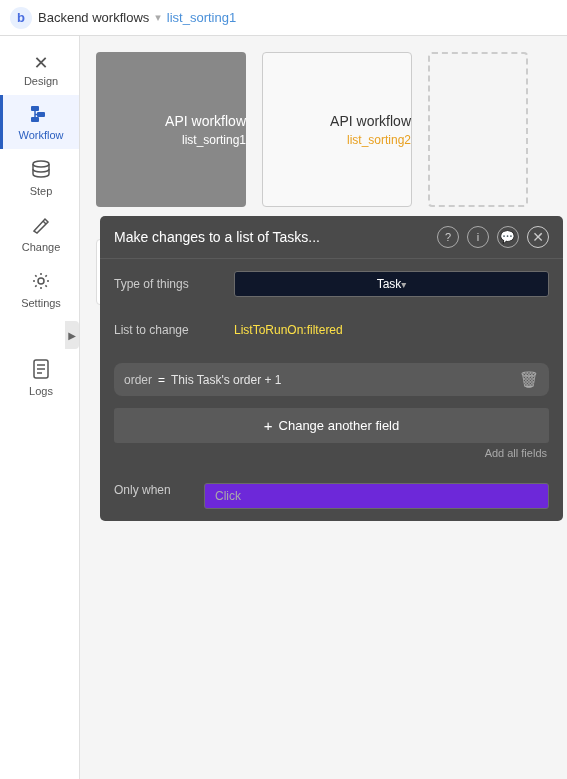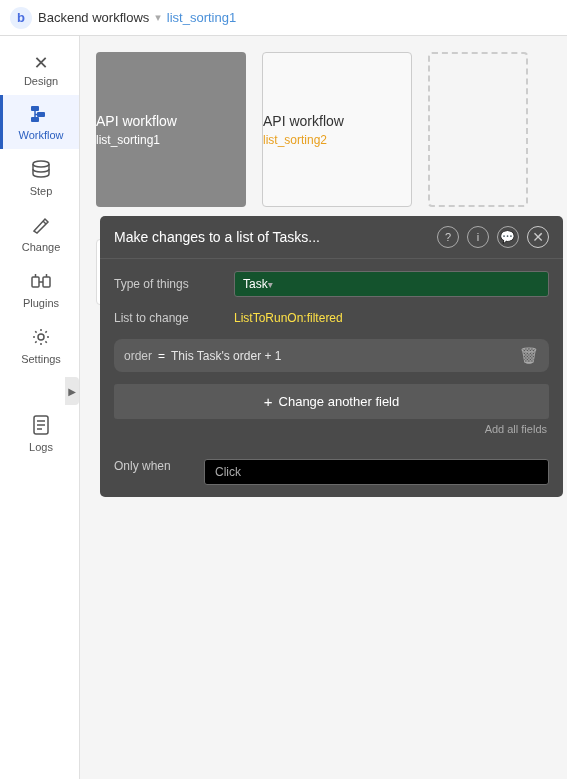--- a/index.html
+++ b/index.html
@@ -121,21 +121,21 @@
       display: flex;
       gap: 16px;
       align-items: flex-start;
     }
     .workflow-card {
       width: 150px;
       height: 155px;
       border-radius: 4px;
       display: flex;
       flex-direction: column;
-      align-items: flex-start;
+      align-items: flex-end;
       justify-content: center;
       font-size: 14px;
       font-weight: 500;
       cursor: pointer;
       position: relative;
     }
     .workflow-card.active {
       background: #888;
       color: #fff;
     }
@@ -250,40 +250,40 @@
       font-size: 14px;
     }
 
     
     .modal-body {
       padding: 12px 14px;
     }
     .field-row {
       display: flex;
       align-items: center;
-      margin-bottom: 14px;
+      margin-bottom: 26px;
       gap: 10px;
     }
     .field-label {
       font-size: 12px;
       color: #ccc;
       width: 110px;
       flex-shrink: 0;
     }
     .field-select {
       flex: 1;
-      background: #14532d;
+      background: #0f172a;
       border: 1px solid #6a6a6a;
       border-radius: 3px;
       padding: 5px 8px;
       color: #fff;
       font-size: 12px;
       display: flex;
       align-items: center;
-      justify-content: flex-start;
+      justify-content: center;
       cursor: pointer;
     }
     .field-select-arrow { color: #aaa; font-size: 10px; }
     .field-value-link {
       color: #fde047;
       font-size: 12px;
       cursor: pointer;
     }
 
     
@@ -350,21 +350,21 @@
       gap: 10px;
       padding-top: 4px;
     }
     .only-when-label {
       color: #ccc;
       font-size: 12px;
       width: 80px;
       flex-shrink: 0;
     }
     .only-when-value {
-      background: #000000;
+      background: #6d28d9;
       border: 1px solid #6a6a6a;
       border-radius: 3px;
       padding: 5px 10px;
       color: #aaa;
       font-size: 12px;
       flex: 1;
       cursor: pointer;
     }
 
     .scroll-indicator {
@@ -428,32 +428,20 @@
       <span class="sidebar-icon">
         <svg width="20" height="20" viewBox="0 0 20 20">
           <path d="M3 16 L14 4 L17 7 L6 18 Z" fill="none" stroke="#555" stroke-width="1.5"></path>
           <line x1="12" y1="6" x2="15" y2="9" stroke="#555" stroke-width="1.5"></line>
         </svg>
       </span>
       <span>Change</span>
     </div>
     <div class="sidebar-item">
       <span class="sidebar-icon">
-        <svg width="22" height="20" viewBox="0 0 22 20">
-          <rect x="2" y="6" width="7" height="10" rx="1" fill="none" stroke="#555" stroke-width="1.5"></rect>
-          <rect x="13" y="6" width="7" height="10" rx="1" fill="none" stroke="#555" stroke-width="1.5"></rect>
-          <line x1="9" y1="11" x2="13" y2="11" stroke="#555" stroke-width="1.5"></line>
-          <line x1="5.5" y1="3" x2="5.5" y2="6" stroke="#555" stroke-width="1.5"></line>
-          <line x1="16.5" y1="3" x2="16.5" y2="6" stroke="#555" stroke-width="1.5"></line>
-        </svg>
-      </span>
-      <span>Plugins</span>
-    </div>
-    <div class="sidebar-item">
-      <span class="sidebar-icon">
         <svg width="20" height="20" viewBox="0 0 20 20">
           <circle cx="10" cy="10" r="3" fill="none" stroke="#555" stroke-width="1.5"></circle>
           <path d="M10 2v2M10 16v2M2 10h2M16 10h2M4.2 4.2l1.4 1.4M14.4 14.4l1.4 1.4M4.2 15.8l1.4-1.4M14.4 5.6l1.4-1.4" stroke="#555" stroke-width="1.5"></path>
         </svg>
       </span>
       <span>Settings</span>
     </div>
     <div class="sidebar-collapse-arrow">▶</div>
     <div class="sidebar-item">
       <span class="sidebar-icon">

